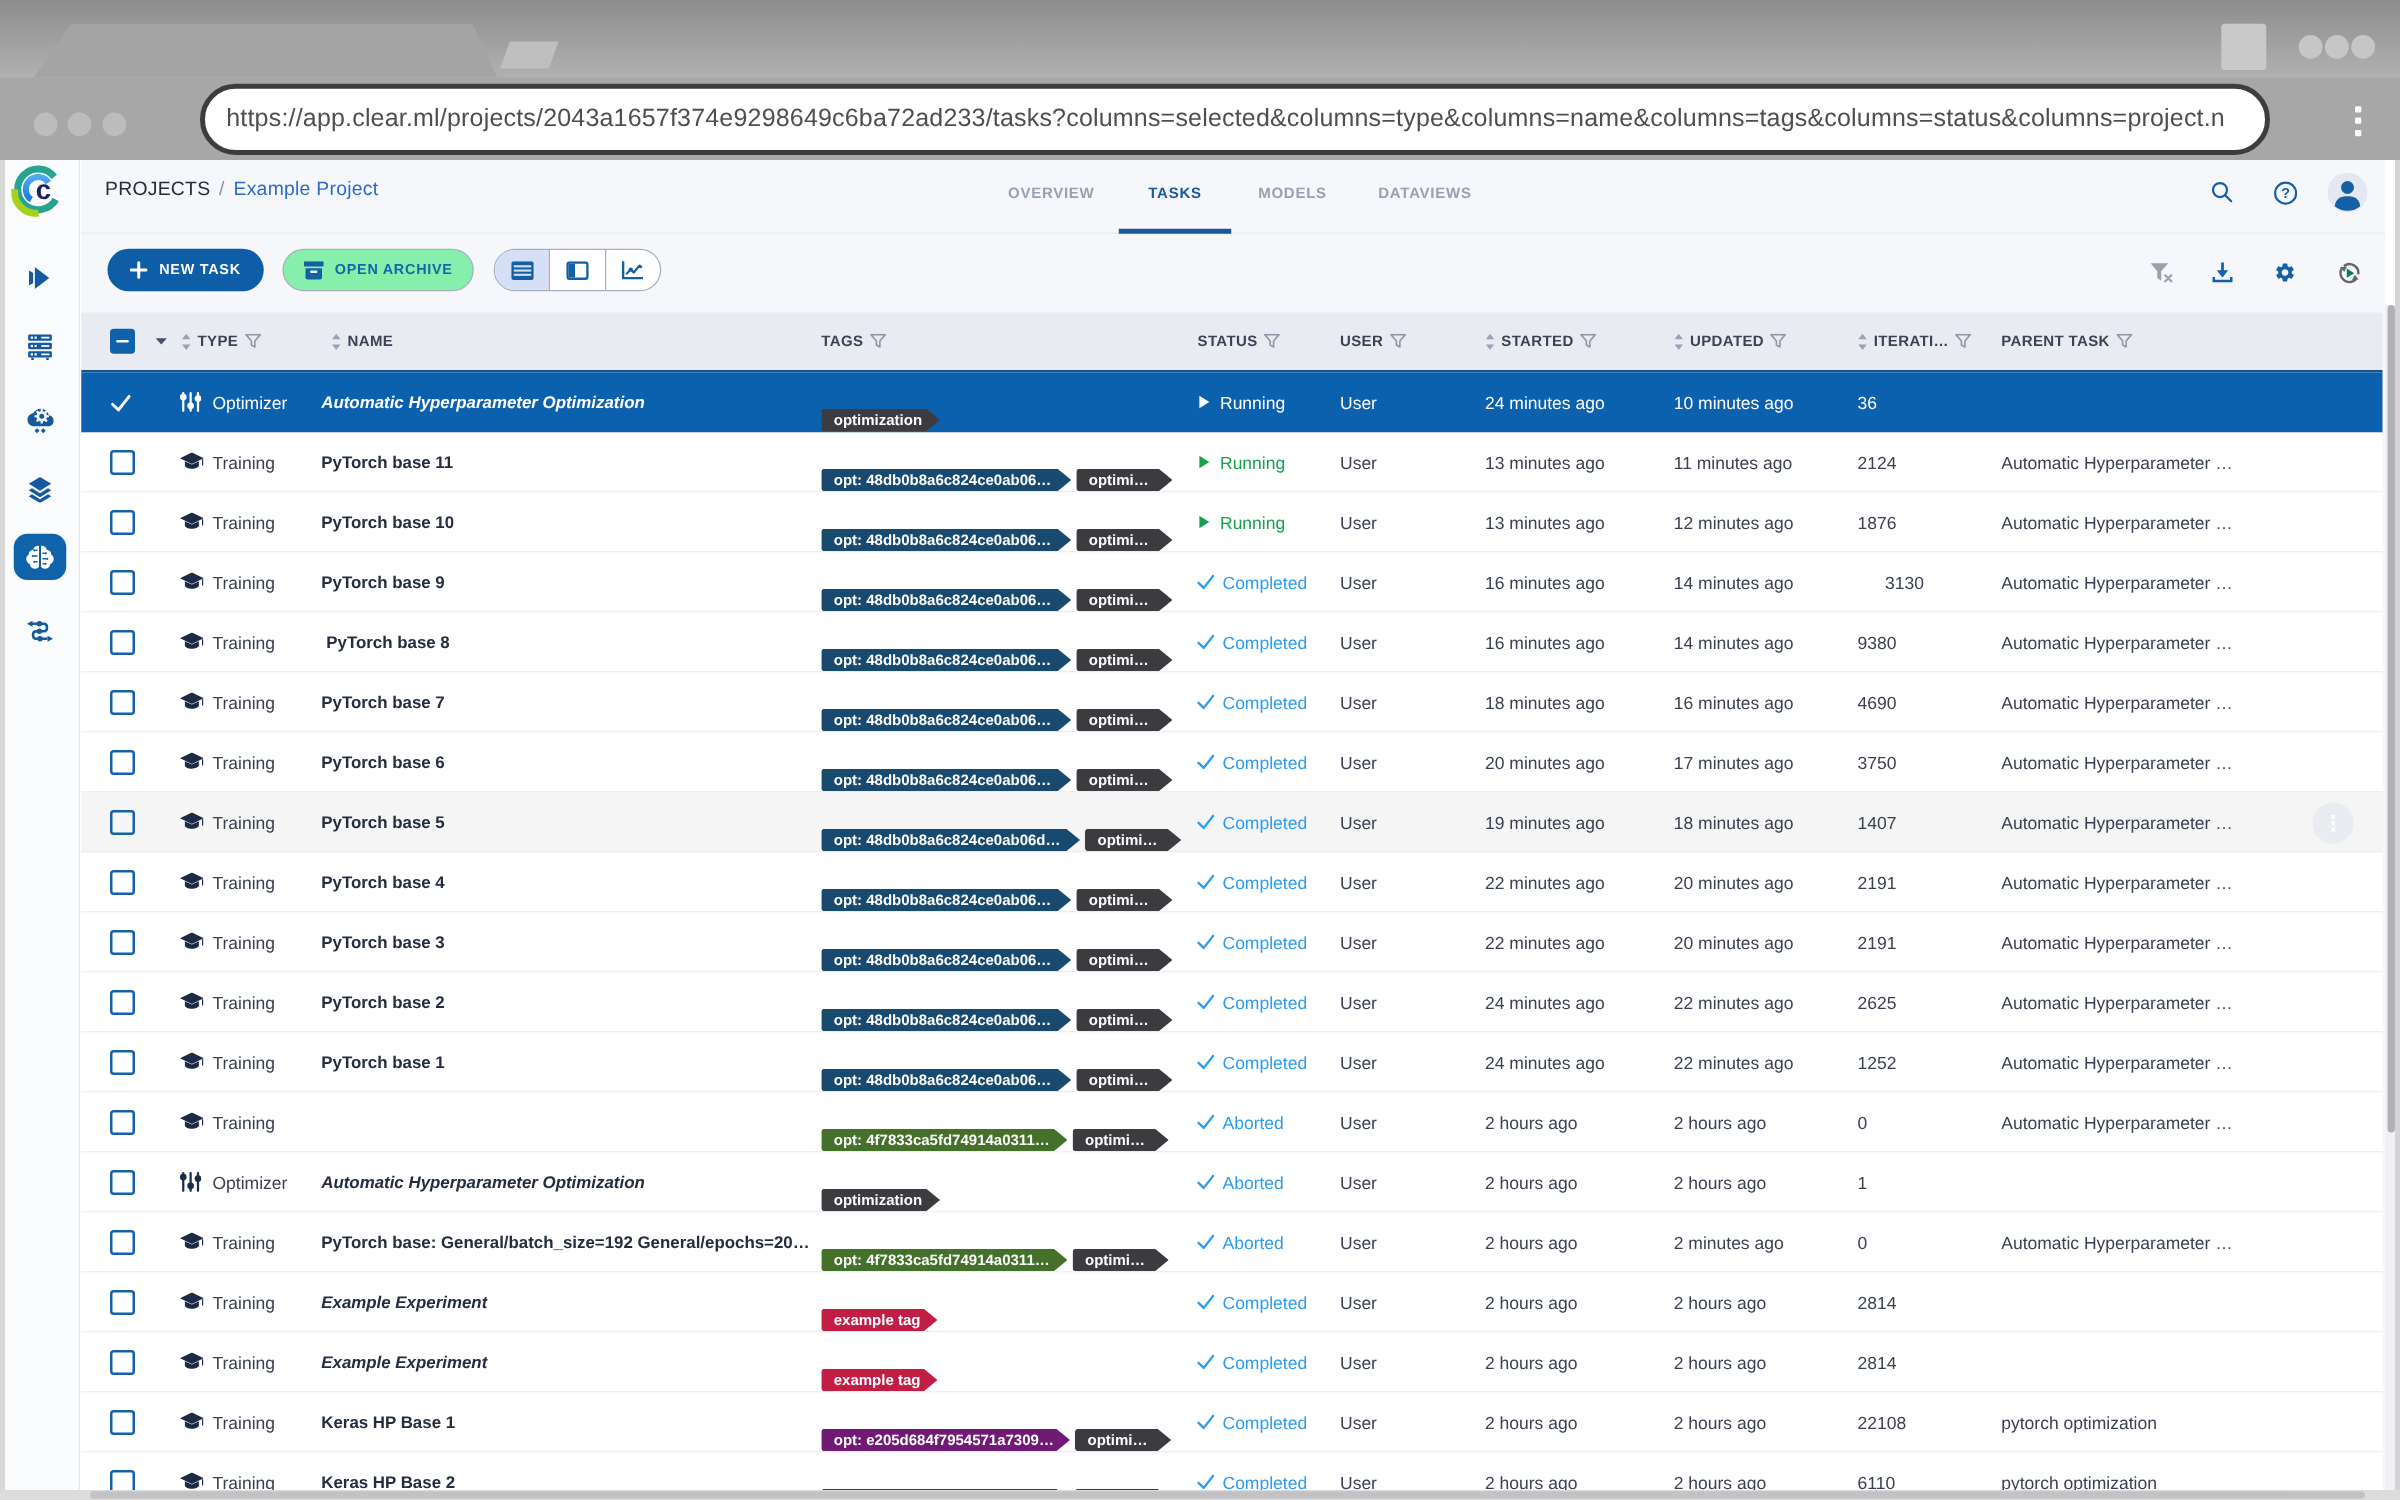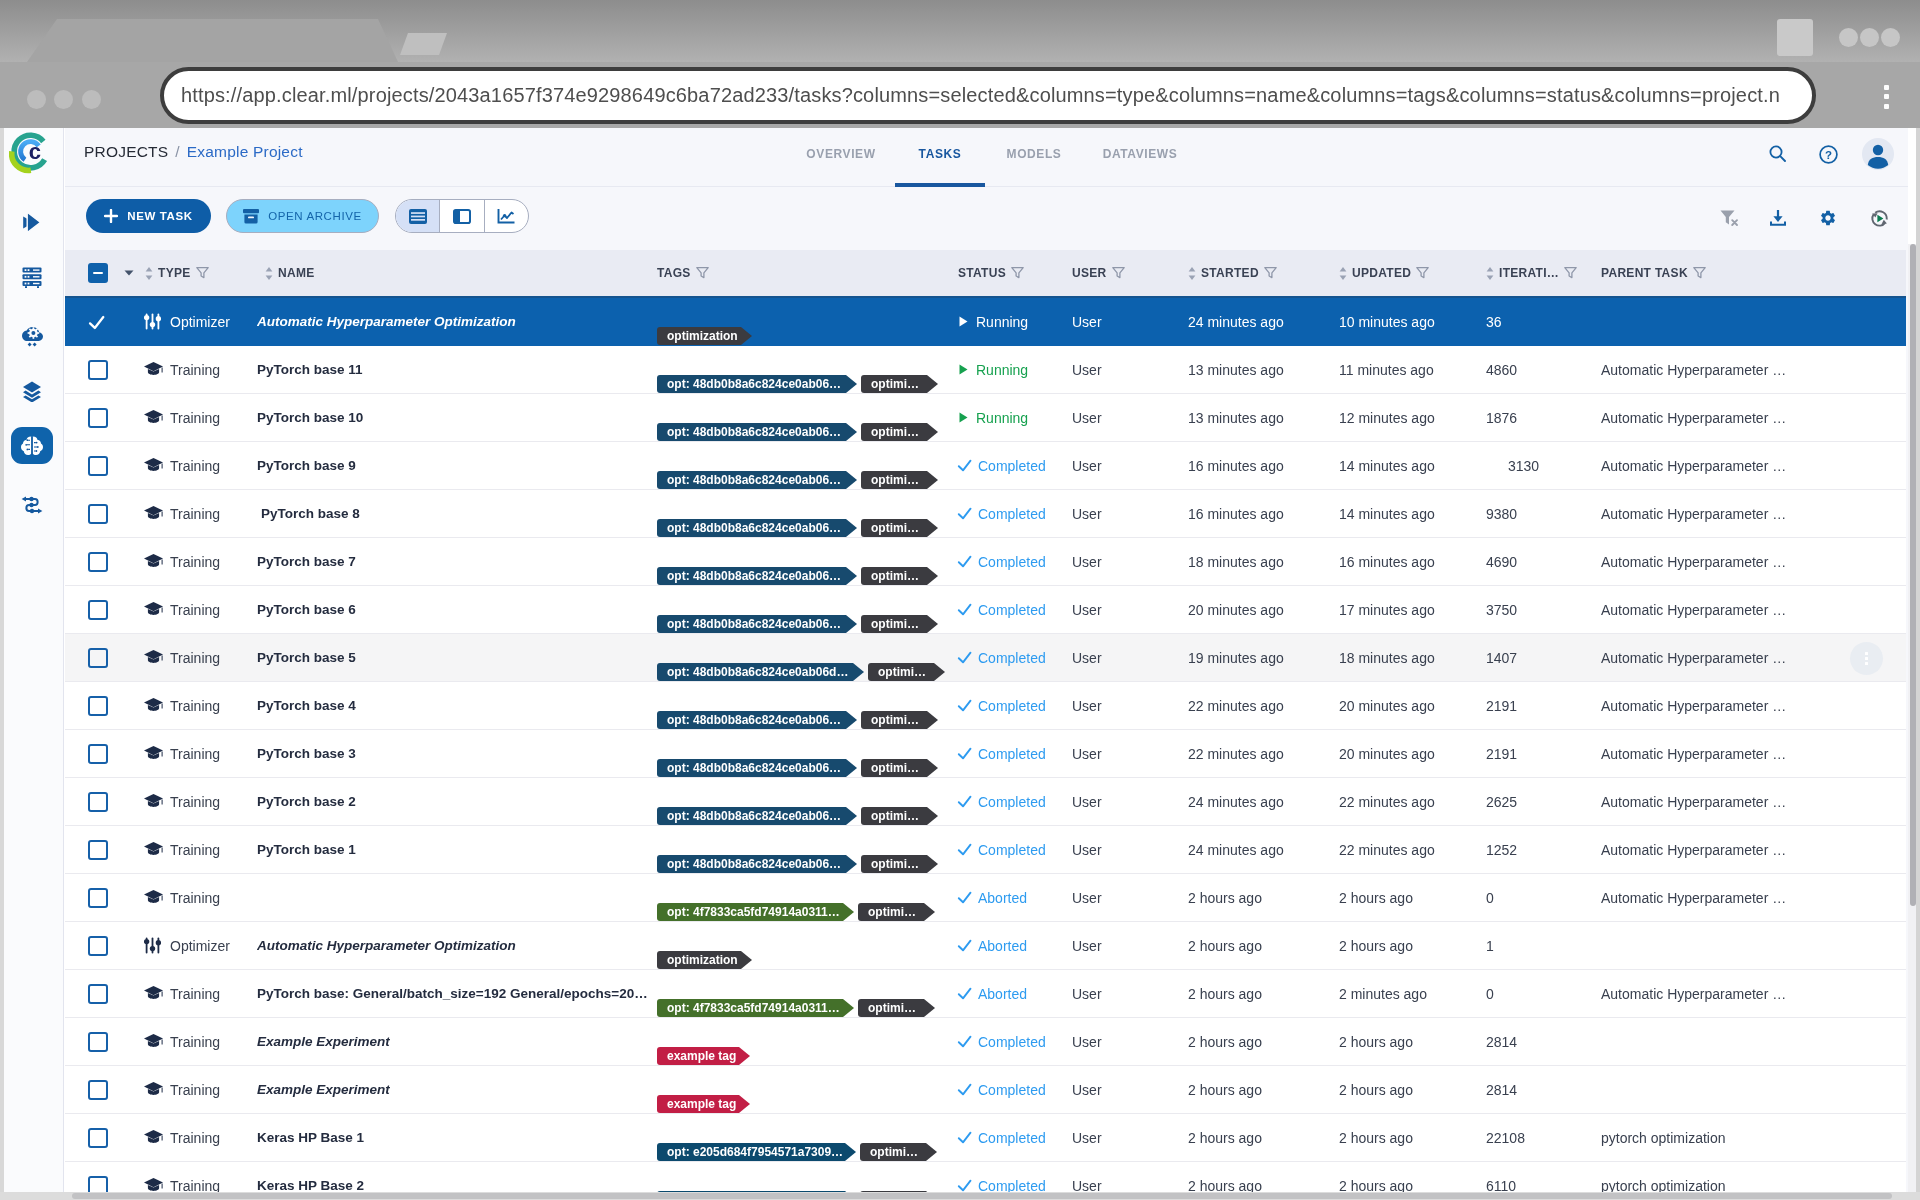--- a/index.html
+++ b/index.html
@@ -24,21 +24,21 @@
 .hband{position:absolute;top:128px;left:65px;width:1843px;height:59px;border-bottom:1px solid #e7e9f1}
 .bc{position:absolute;top:143px;left:84px;font-size:15.5px;color:#262b36;letter-spacing:.2px}
 .bc .sl{color:#8a93a5;padding:0 7px}
 .bc .prj{color:#2b6ac6}
 .tabitem{position:absolute;top:147px;transform:translateX(-50%);font-size:12px;font-weight:bold;letter-spacing:.6px;color:#99a0ae}
 .tabitem.act{color:#19579f}
 .tabul{position:absolute;top:183px;left:895px;width:90px;height:4px;background:#19579f}
 
 .btn{position:absolute;top:199px;height:34px;border-radius:17px;display:flex;align-items:center;justify-content:center;gap:9px}
 .btn-primary{left:86px;width:125px;background:#0e5da7;color:#fff;font-size:11.5px;font-weight:bold;letter-spacing:.6px}
-.btn-outline{left:226px;width:153px;background:#7dd3fc;border:1px solid #a7aec0;color:#1465aa;font-size:11.5px;font-weight:normal;letter-spacing:.6px}
+.btn-outline{left:226px;width:153px;background:#86efac;border:1px solid #a7aec0;color:#1465aa;font-size:11.5px;font-weight:bold;letter-spacing:.6px}
 .segs{position:absolute;left:395px;top:199px;width:134px;height:34px;border:1px solid #a7aec0;border-radius:17px;background:#fff;display:flex;overflow:hidden}
 .seg{flex:1;display:flex;align-items:center;justify-content:center}
 .seg+.seg{border-left:1px solid #a7aec0}
 .seg.on{background:#d5e0f6}
 .ticon{position:absolute}
 
 .thead{position:absolute;top:250px;left:65px;width:1841px;height:48px;background:#e9ebf3;border-bottom:2px solid #15548f}
 .th{position:absolute;top:0;height:46px;display:flex;align-items:center;gap:5px;font-size:12px;font-weight:bold;letter-spacing:.3px;color:#3a4254}
 .row{position:absolute;left:65px;width:1841px;height:48px;background:#fff;border-bottom:1px solid #eaeaef;font-size:14px;color:#39404f}
 .row.sel{background:#0c61ae;border-bottom:none;color:#fff}
@@ -48,21 +48,21 @@
 .cbh{position:absolute;left:23px;top:13px;width:20px;height:20px;background:#0f61ab;border-radius:3px;display:flex;align-items:center;justify-content:center}
 .cbh div{width:10px;height:2.6px;background:#fff;border-radius:1px}
 .name{font-weight:bold;color:#242c3f;font-size:13.5px}
 .row.sel .name{color:#fff}
 .it{font-style:italic}
 .tagrow{position:absolute;left:592px;top:0;height:47px;display:flex;align-items:flex-end;gap:4px}
 .tag{height:18px;display:flex;align-items:center;padding-left:10px;color:#fff;font-size:12px;font-weight:bold;border-radius:3px;clip-path:polygon(0 0,calc(100% - 11px) 0,100% 50%,calc(100% - 11px) 100%,0 100%);overflow:hidden;white-space:nowrap}
 .tag.navy{background:#174a6e}
 .tag.dark{background:#3b3b40}
 .tag.grn{background:#44702a}
-.tag.grn2{background:#0c4a6e}
+.tag.grn2{background:#701a75}
 .tag.red{background:#c21e45}
 .st-run{color:#16a14f}
 .row.sel .st-run{color:#fff}
 .st-comp{color:#2d9bf0}
 .menu-dot{position:absolute;left:1785px;top:8px;width:33px;height:33px;border-radius:50%;background:#e9edf2;display:flex;flex-direction:column;align-items:center;justify-content:center;gap:2px}
 .menu-dot div{width:3px;height:3px;background:#fff;border-radius:0.5px}
 
 .vtrack{position:absolute;left:1908px;top:244px;width:8px;height:948px;background:#f1f1f4}
 .vthumb{position:absolute;left:1910px;top:244px;width:6px;height:662px;background:#b0b0b5;border-radius:3px}
 .frame-l{position:absolute;left:0;top:128px;width:4px;height:1072px;background:#d8d8d8}
@@ -401,21 +401,21 @@
     </div>
 <div class="cell" style="left:894px">
       <svg width="9" height="11" viewBox="0 0 9 11" style="">
         <path d="M0.5 0.5 L8.5 5.5 L0.5 10.5Z" fill="#16a14f"></path>
       </svg>
     </div>
 <div class="cell st-run" style="left:911px">Running</div>
 <div class="cell" style="left:1007px">User</div>
 <div class="cell" style="left:1123px">13 minutes ago</div>
 <div class="cell" style="left:1274px">11 minutes ago</div>
-<div class="cell" style="left:1421px">4860</div>
+<div class="cell" style="left:1421px">2124</div>
 <div class="cell" style="left:1536px;max-width:300px;overflow:hidden">Automatic Hyperparameter …</div>
 </div>
 <div class="row" style="top:394px">
 <div class="cb"></div>
 <div class="cell" style="left:79px">
       <svg width="19" height="15" viewBox="0 0 19 15" style="">
         <path d="M9.5 0 19 4.6 9.5 9.2 0 4.6Z" fill="#1d2b47"></path>
         <path d="M3.9 6.9v3.4c0 1.5 2.6 2.6 5.6 2.6s5.6-1.1 5.6-2.6V6.9L9.5 9.6Z" fill="#1d2b47"></path>
         <path d="M17.6 5.4h1v5h-1z" fill="#1d2b47"></path>
       </svg>

